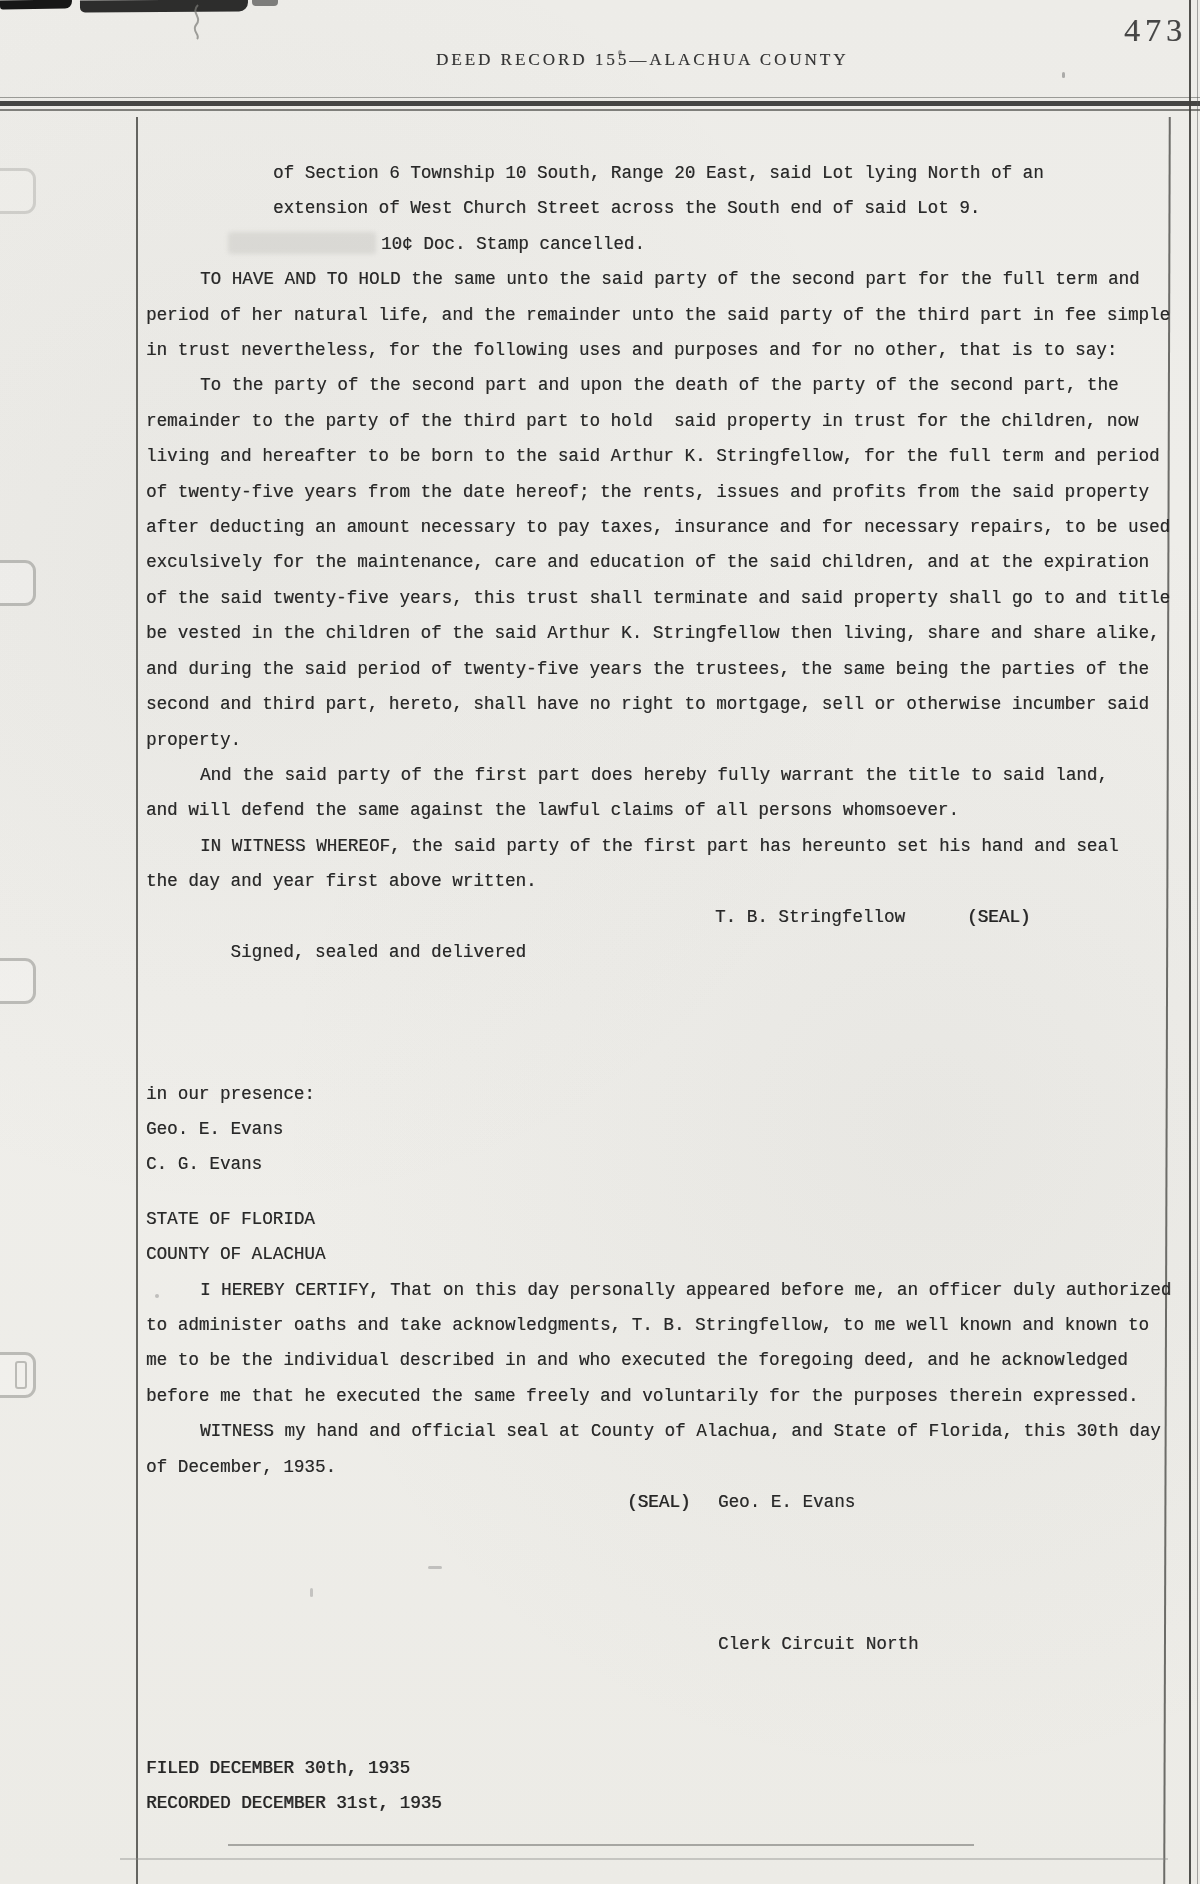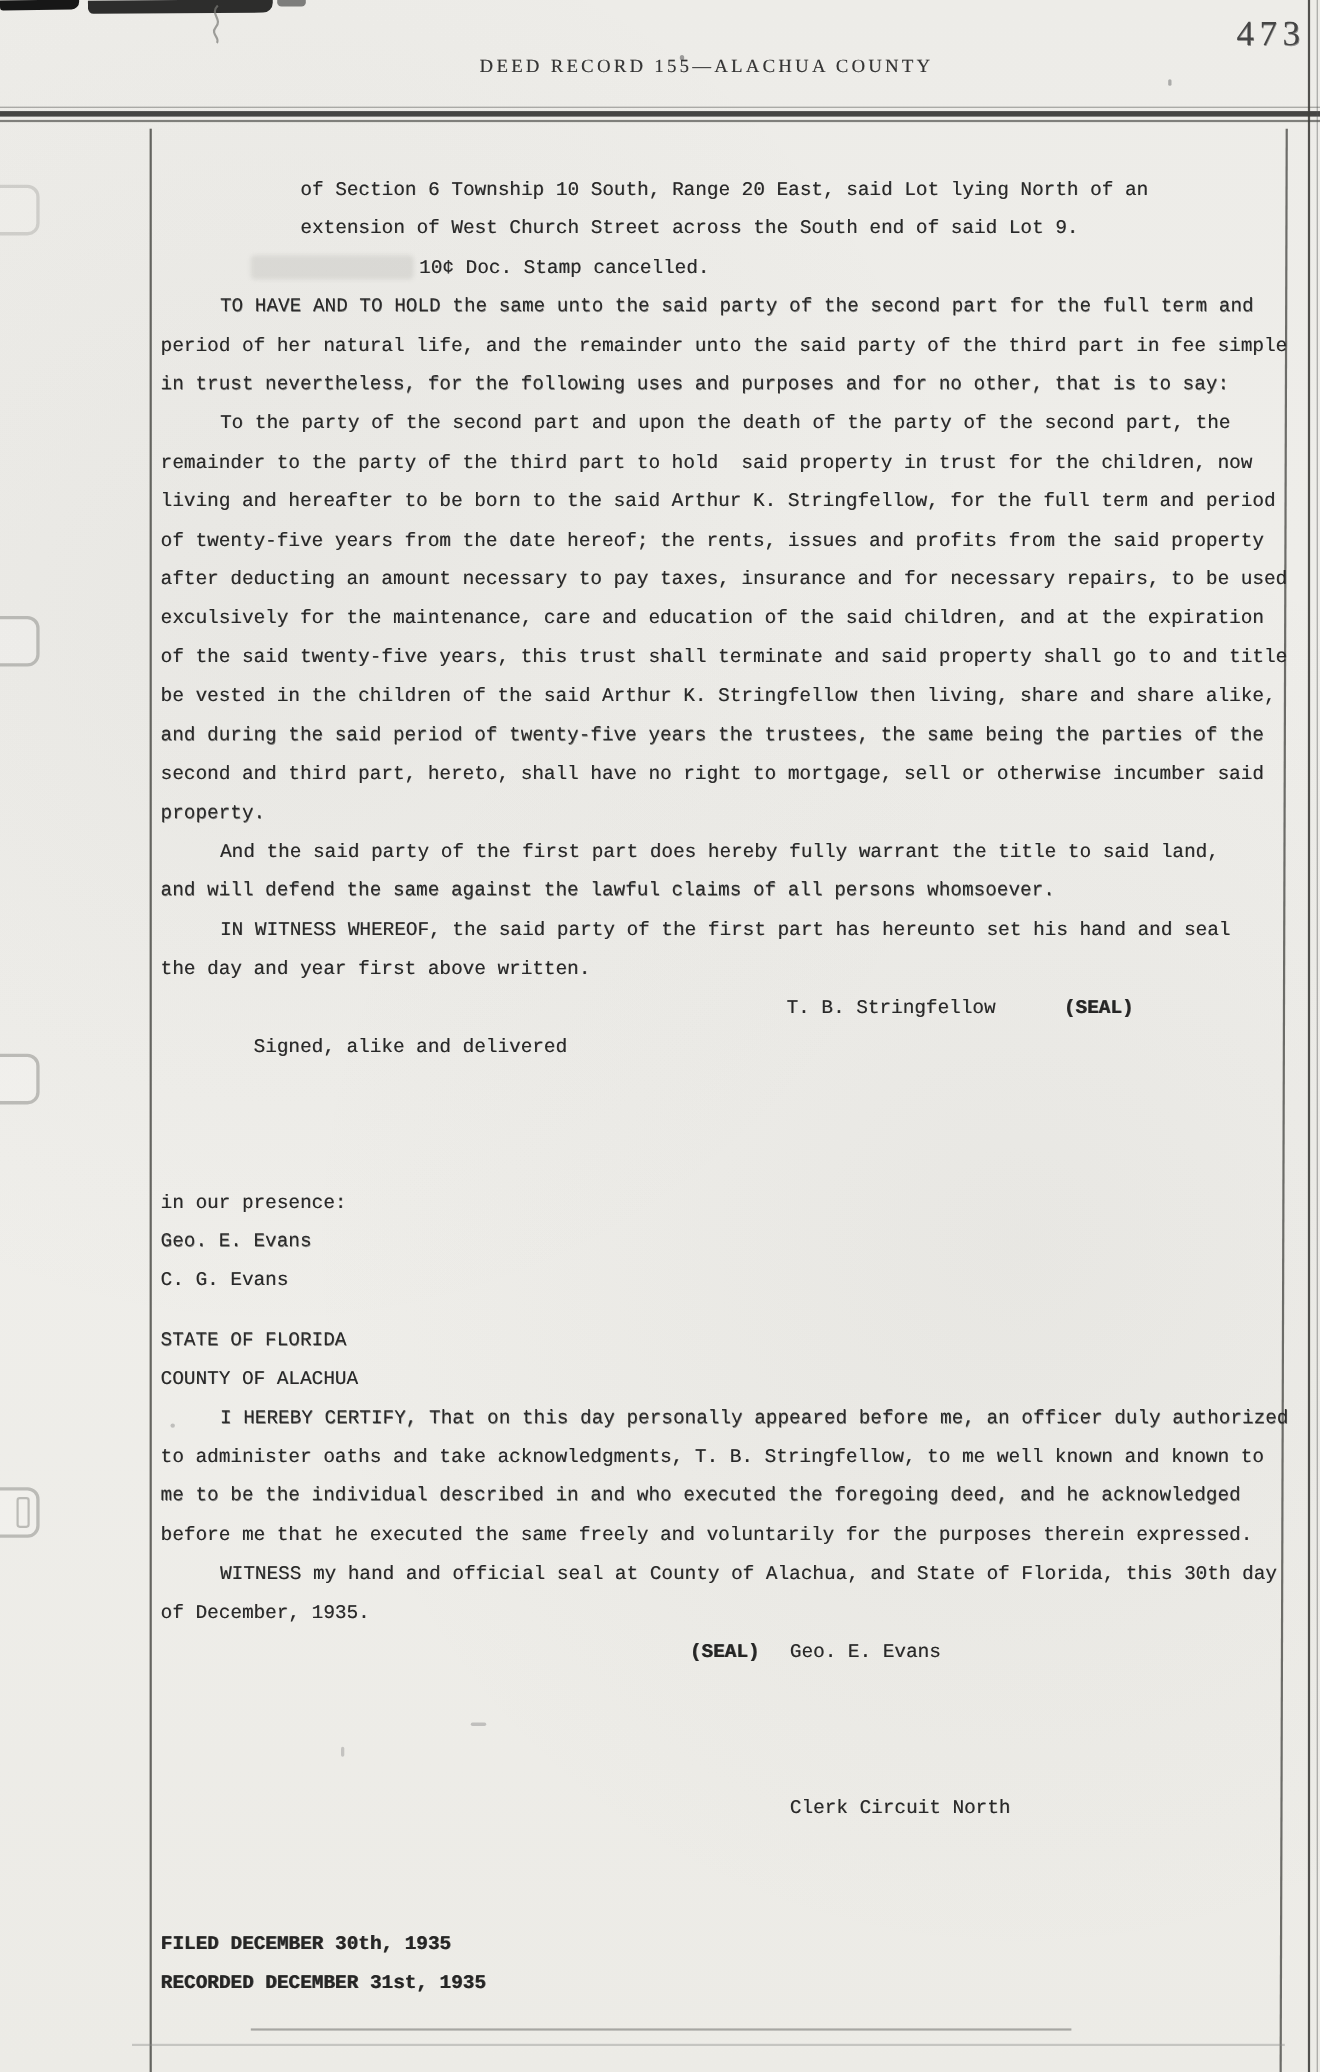--- a/index.html
+++ b/index.html
@@ -46,21 +46,21 @@
   .page-number{position:absolute;left:1124px;top:12px;font-family:"Liberation Serif","DejaVu Serif",serif;font-size:32px;letter-spacing:5px;color:#454545;text-shadow:.5px .4px .6px rgba(60,60,60,.5);}
   .page-header{position:absolute;left:436px;top:50px;font-family:"Liberation Serif","DejaVu Serif",serif;font-size:17px;letter-spacing:3px;color:#343434;text-shadow:.4px .3px .4px rgba(50,50,50,.45);}
   
   .column{position:absolute;left:146px;top:156px;width:1060px;font-size:17.6px;line-height:35.4px;color:rgba(33,33,33,.93);text-shadow:.4px .2px .35px rgba(40,40,40,.55);}
   .tline,.row{white-space:pre;line-height:35.4px;min-height:35.4px;}
   .row{position:relative;}
   .abs{position:absolute;top:0;}
   .ind-para{padding-left:54px;}
   .ind-deep{padding-left:127px;}
   .ind-deeper{padding-left:235px;}
-  .ovr{font-weight:bold;text-shadow:.7px .2px .4px rgba(30,30,30,.75);}
+  .ovr{font-weight:normal;text-shadow:.7px .2px .4px rgba(30,30,30,.75);}
   .sig-name{left:569px;}
   .sig-seal{left:821px;}
   .notary-block{margin-top:19px;}
   .n-seal{left:481px;}
   .n-name{left:572px;}
   .n-title{left:572px;}
   .recording-block{margin-top:18px;}
   .squiggle-svg{position:absolute;left:186px;top:3px;}
 </style>
 </head>
@@ -120,21 +120,21 @@
         <div class="tline">second and third part, hereto, shall have no right to mortgage, sell or otherwise incumber said</div>
         <div class="tline">property.</div>
         <div class="tline ind-para">And the said party of the first part does hereby fully warrant the title to said land,</div>
         <div class="tline">and will defend the same against the lawful claims of all persons whomsoever.</div>
         <div class="tline ind-para">IN WITNESS WHEREOF, the said party of the first part has hereunto set his hand and seal</div>
         <div class="tline">the day and year first above written.</div>
       </div>
 
     <div class="attestation-block">
       <div class="row">
-        <span>Signed, alike and delivered</span>
+        <span>Signed, sealed and delivered</span>
         <span class="abs sig-name">T. B. Stringfellow</span>
         <span class="abs sig-seal ovr">(SEAL)</span>
       </div>
       <div class="row">in our presence:</div>
       <div class="row">Geo. E. Evans</div>
       <div class="row">C. G. Evans</div>
     </div>
 
     <div class="notary-block">
       <div class="row">STATE OF FLORIDA</div>

